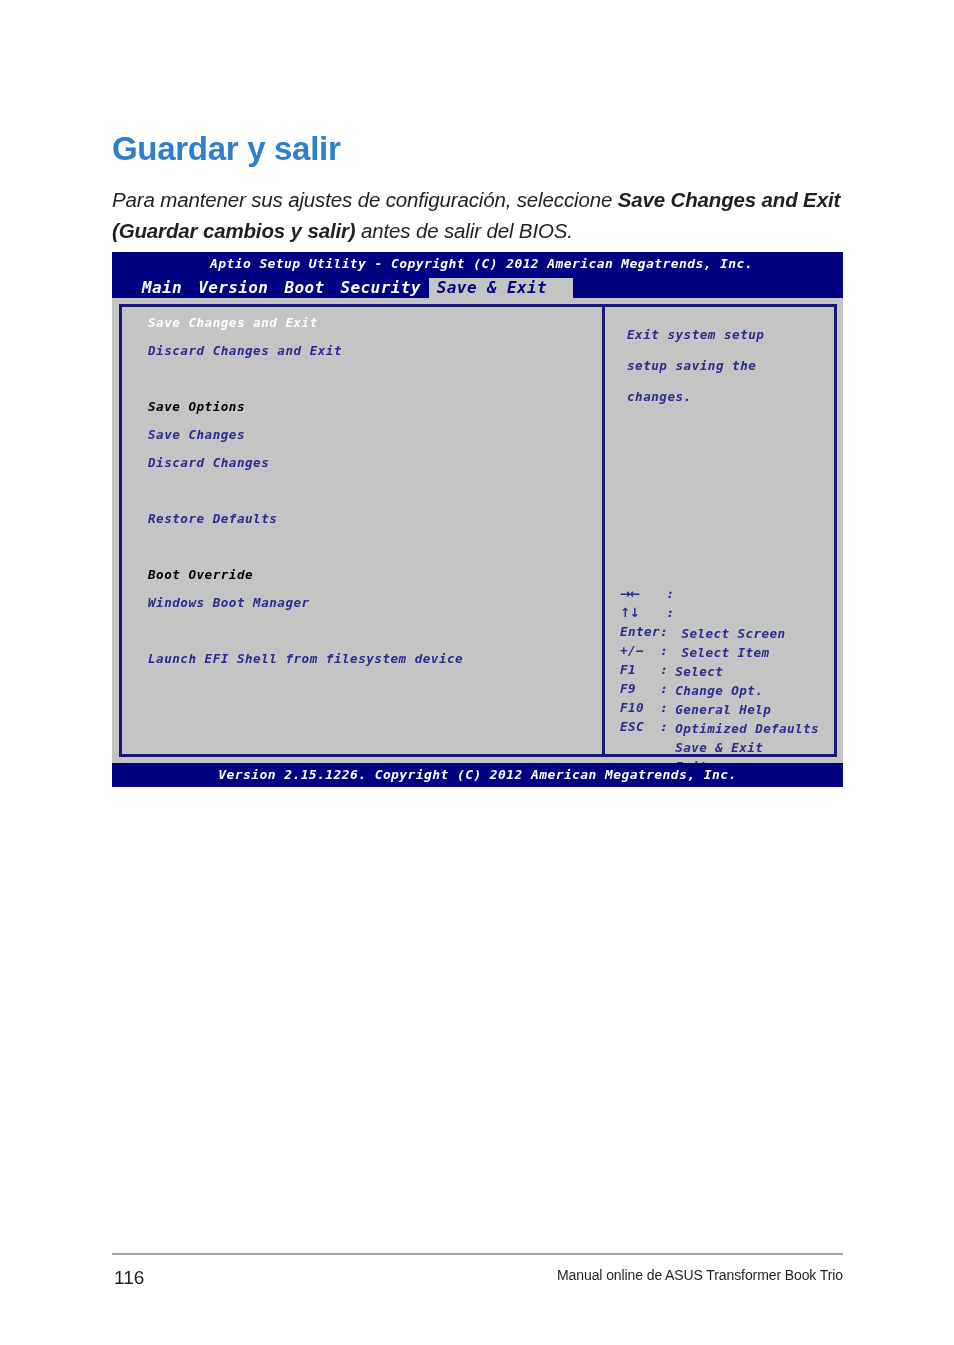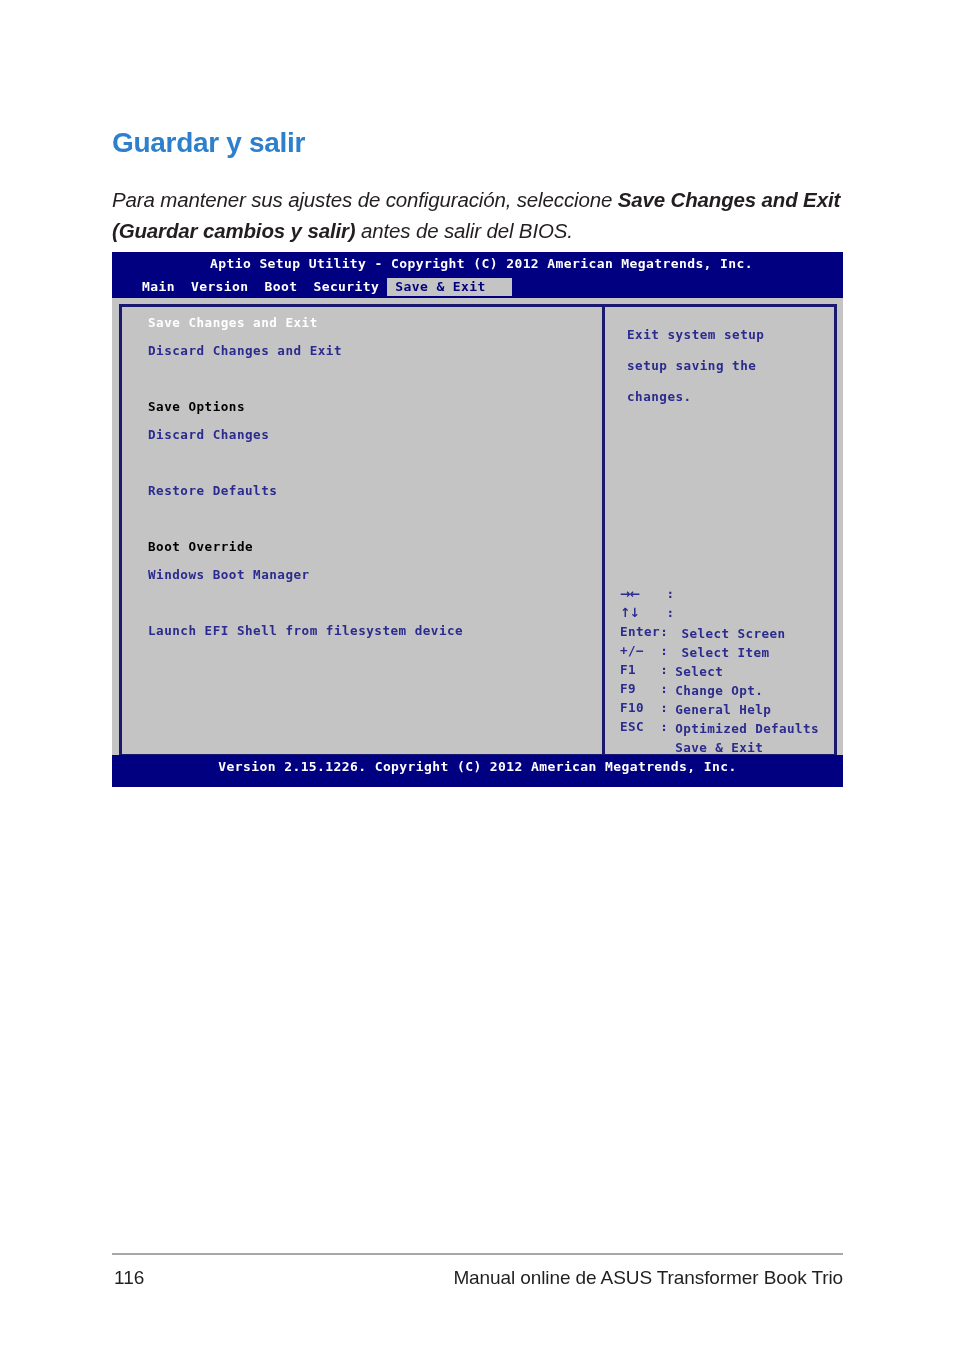--- a/index.html
+++ b/index.html
@@ -14,21 +14,21 @@
     font-family: "Liberation Sans", sans-serif;
     color: #231f20;
     overflow: hidden;
   }
 
   
   #page-heading {
     position: absolute;
     left: 112px;
     top: 108px;
-    font-size: 28px;
+    font-size: 33px;
     font-weight: bold;
     color: #2e80cc;
     letter-spacing: -0.3px;
   }
 
   #intro-paragraph {
     position: absolute;
     left: 112px;
     top: 163px;
     width: 740px;
@@ -45,20 +45,21 @@
     position: absolute;
     left: 112px;
     top: 252px;
     width: 731px;
     height: 535px;
     background: #4c1d95;
     font-family: "DejaVu Sans Mono", "Liberation Mono", monospace;
     font-size: 12.6px;
     line-height: 1;
     box-sizing: border-box;
+    font-style: italic;
   }
 
   .bios-topbar {
     background: #000080;
     height: 46px;
     position: relative;
   }
   .bios-title {
     position: absolute;
     left: 0; right: 0;
@@ -72,21 +73,21 @@
   }
   .bios-tabs {
     position: absolute;
     left: 22px;
     top: 26px;
     display: flex;
     align-items: flex-start;
   }
   .bios-tab {
     color: #ffffff;
-    font-size: 13px;
+    font-size: 16px;
     font-weight: bold;
     letter-spacing: 0.4px;
     padding: 2px 8px 3px 8px;
     white-space: pre;
   }
   .bios-tab.selected {
     background: #c4c4c4;
     color: #000080;
     padding-right: 26px;
   }
@@ -165,21 +166,21 @@
   .key-name { display: inline-block; width: 5.3ch; white-space: pre; }
   .key-sep  { display: inline-block; width: 2ch; white-space: pre; }
   .key-desc { white-space: pre; margin-top: 40px; }
   .key-name.arrows { font-family: "DejaVu Sans", sans-serif; letter-spacing: -1px; }
 
   .bios-footer {
     position: absolute;
     left: 0;
     bottom: 0;
     width: 731px;
-    height: 32px;
+    height: 24px;
     background: #000080;
     color: #ffffff;
     text-align: center;
     font-size: 13px;
     font-weight: bold;
     letter-spacing: 0.4px;
     line-height: 24px;
     white-space: pre;
   }
 
@@ -196,21 +197,21 @@
     position: absolute;
     left: 114px;
     top: 1267px;
     font-size: 19px;
     color: #231f20;
   }
   #footer-doc-title {
     position: absolute;
     right: 111px;
     top: 1267px;
-    font-size: 19px;
+    font-size: 14px;
     color: #231f20;
     letter-spacing: -0.1px;
   }
 </style>
 </head>
 <body>
 
 <h1 id="page-heading">Guardar y salir</h1>
 
 <p id="intro-paragraph"><span>Para mantener sus ajustes de configuración, seleccione </span><b>Save Changes and Exit (Guardar cambios y salir)</b><span> antes de salir del BIOS.</span></p>
@@ -229,20 +230,21 @@
   </div>
 
   <div class="bios-body">
     <div class="bios-panels">
 
       <div class="panel-left" id="bios-menu">
           <div class="menu-line selected">Save Changes and Exit</div>
           <div class="menu-line ">Discard Changes and Exit</div>
           <div class="menu-line spacer"> </div>
           <div class="menu-line section-title">Save Options</div>
+          <div class="menu-line ">Save Changes</div>
           <div class="menu-line ">Discard Changes</div>
           <div class="menu-line spacer"> </div>
           <div class="menu-line ">Restore Defaults</div>
           <div class="menu-line spacer"> </div>
           <div class="menu-line section-title">Boot Override</div>
           <div class="menu-line ">Windows Boot Manager</div>
           <div class="menu-line spacer"> </div>
           <div class="menu-line ">Launch EFI Shell from filesystem device</div>
         </div>
 

